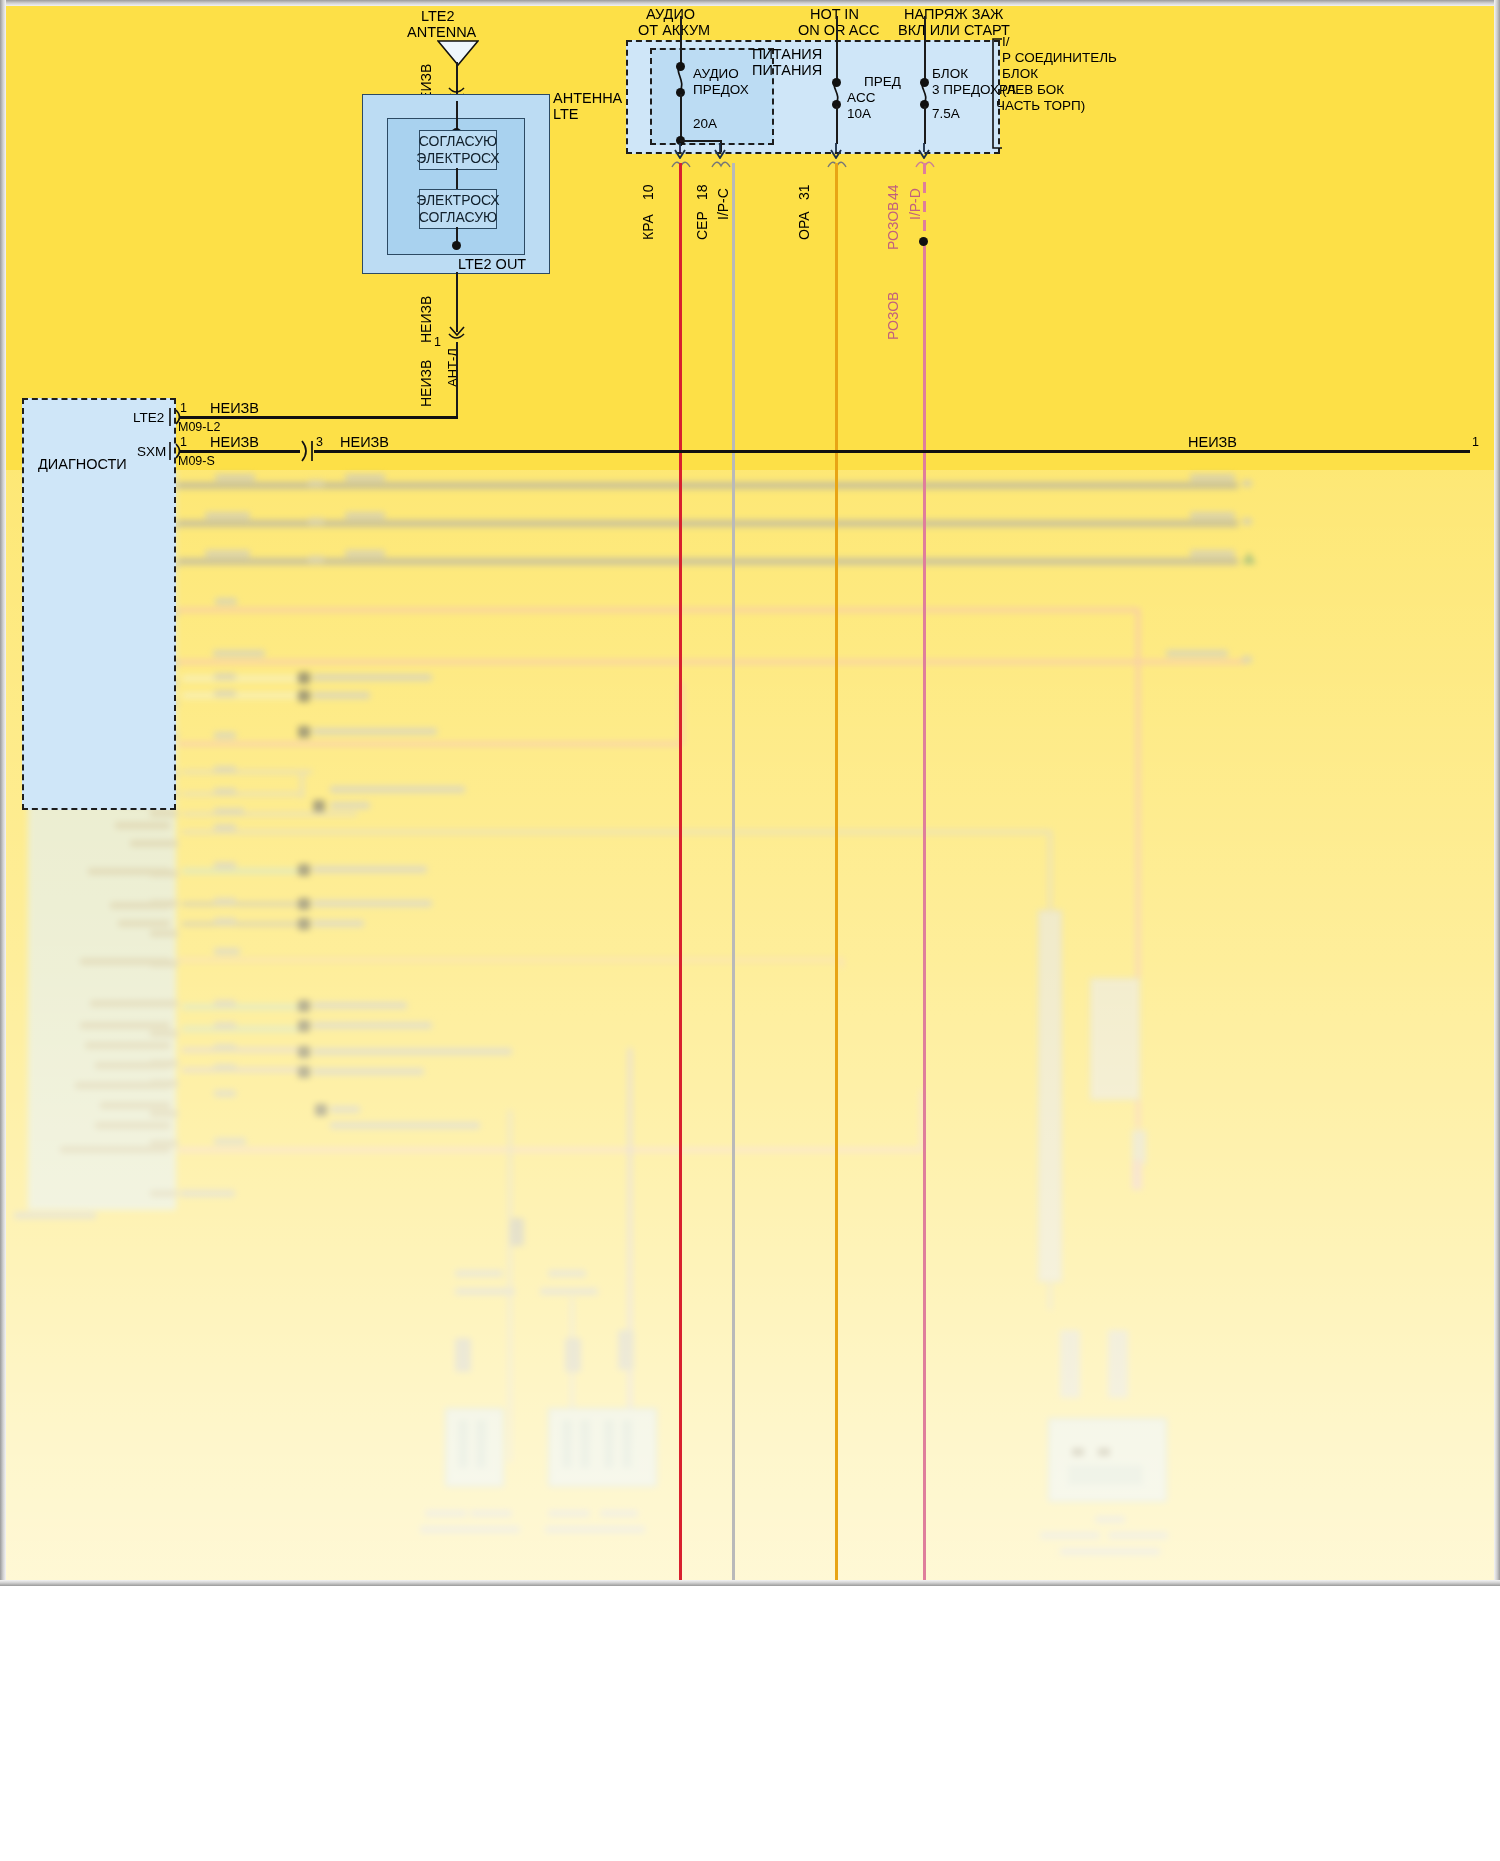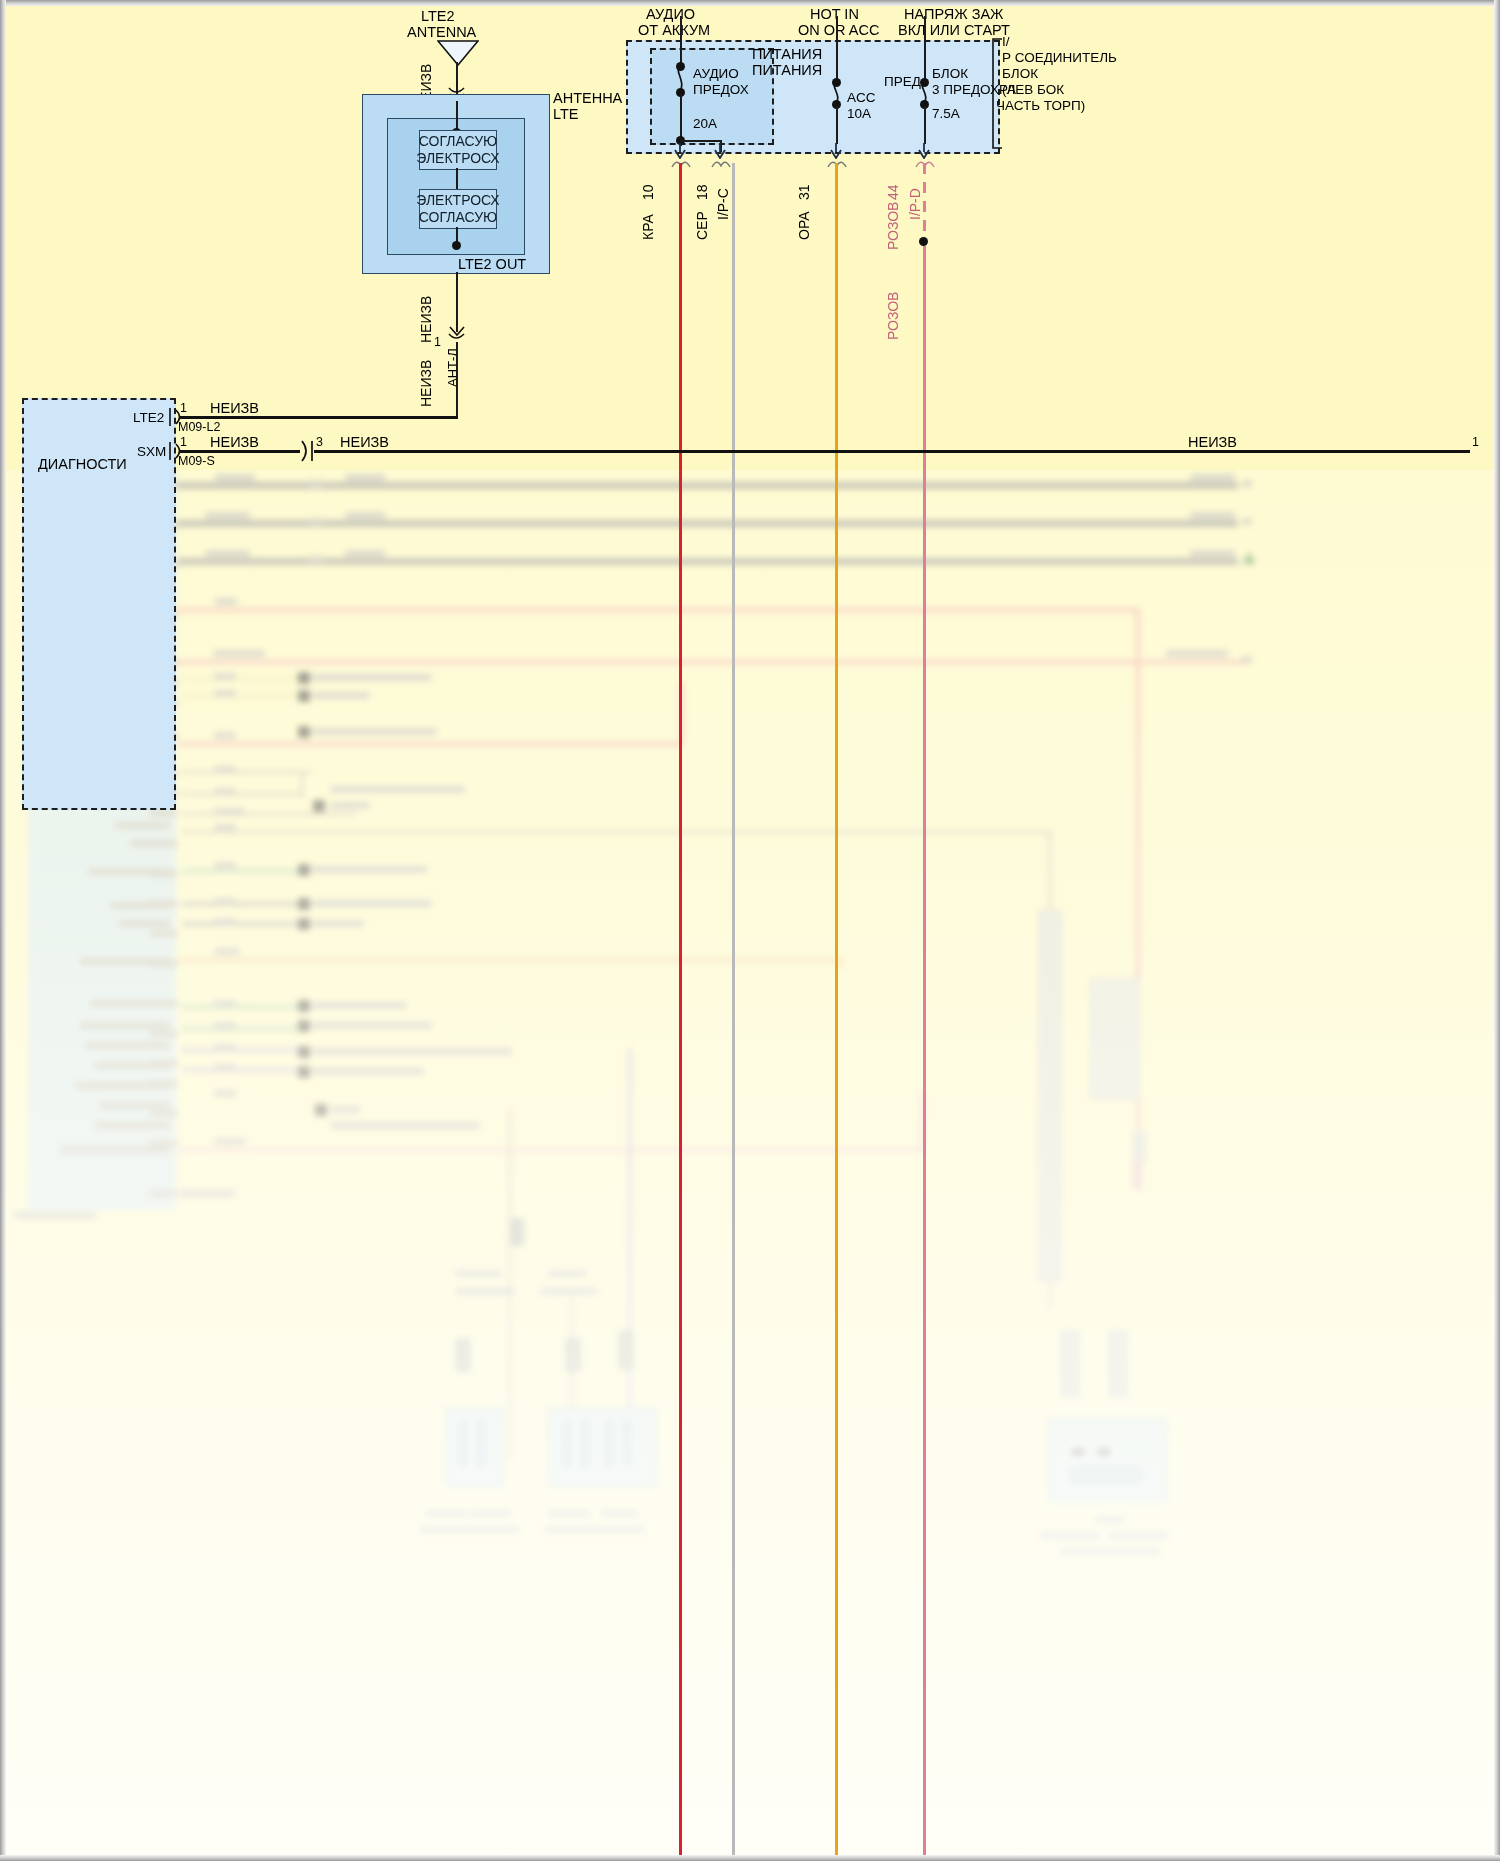--- a/index.html
+++ b/index.html
@@ -1,17 +1,17 @@
 <!DOCTYPE html>
 <html><head>
 <meta charset="utf-8">
 <style>
   html,body{margin:0;padding:0;background:#fff;}
   body{font-family:"Liberation Sans",sans-serif;}
-  #page{position:relative;width:1500px;height:1861px;background:#fef9c3;overflow:hidden;}
+  #page{position:relative;width:1500px;height:1586px;background:#fde047;overflow:hidden;}
 
   
   .frame-top{position:absolute;left:0;top:0;width:1500px;height:6px;
     background:linear-gradient(#9a9a9a,#cfcfcf,#f2f2f2);}
   .frame-left{position:absolute;left:0;top:0;width:6px;height:1861px;
     background:linear-gradient(90deg,#9a9a9a,#cfcfcf,#f4f4f4);}
   .frame-right{position:absolute;right:0;top:0;width:6px;height:1861px;
     background:linear-gradient(270deg,#9a9a9a,#cfcfcf,#f4f4f4);}
   .frame-bot{position:absolute;left:0;bottom:0;width:1500px;height:6px;
     background:linear-gradient(0deg,#9a9a9a,#cfcfcf,#f4f4f4);}
@@ -366,21 +366,21 @@
   <svg style="position:absolute;left:713px;top:143px;" width="14" height="16">
     <path d="M7,0 L7,9 M2,7 L7,15 L12,7" fill="none" stroke="#1b2f47" stroke-width="1.8"></path>
   </svg>
 
   <div class="vline" style="left:836px;top:16px;height:66px;"></div>
   <div class="dot" style="left:832px;top:78px;"></div>
   <svg style="position:absolute;left:829px;top:82px;" width="14" height="22">
     <path d="M7,0 C1,5 13,12 7,22" fill="none" stroke="#111" stroke-width="1.7"></path>
   </svg>
   <div class="dot" style="left:832px;top:100px;"></div>
-  <div class="txt s13" style="left:884px;top:74px;">ПРЕД</div>
+  <div class="txt s13" style="left:864px;top:74px;">ПРЕД</div>
   <div class="txt s13" style="left:847px;top:90px;">ACC</div>
   <div class="txt s13" style="left:847px;top:106px;">10A</div>
   <div class="vline" style="left:836px;top:106px;height:38px;"></div>
   <svg style="position:absolute;left:829px;top:143px;" width="14" height="16">
     <path d="M7,0 L7,9 M2,7 L7,15 L12,7" fill="none" stroke="#1b2f47" stroke-width="1.8"></path>
   </svg>
 
   <div class="vline" style="left:924px;top:16px;height:66px;"></div>
   <div class="dot" style="left:920px;top:78px;"></div>
   <svg style="position:absolute;left:917px;top:82px;" width="14" height="22">

